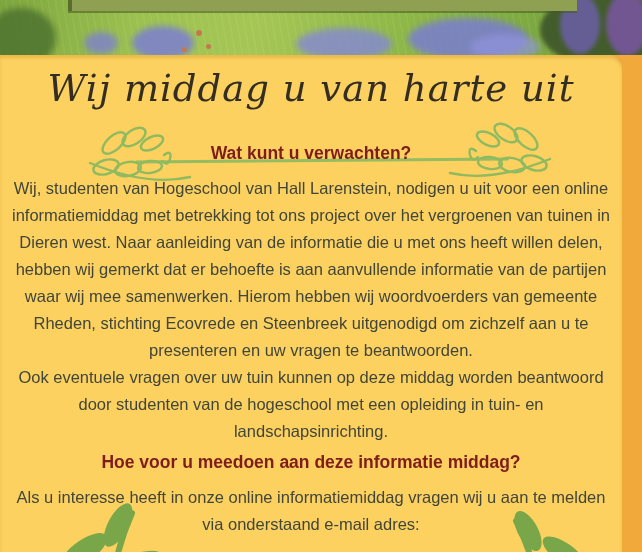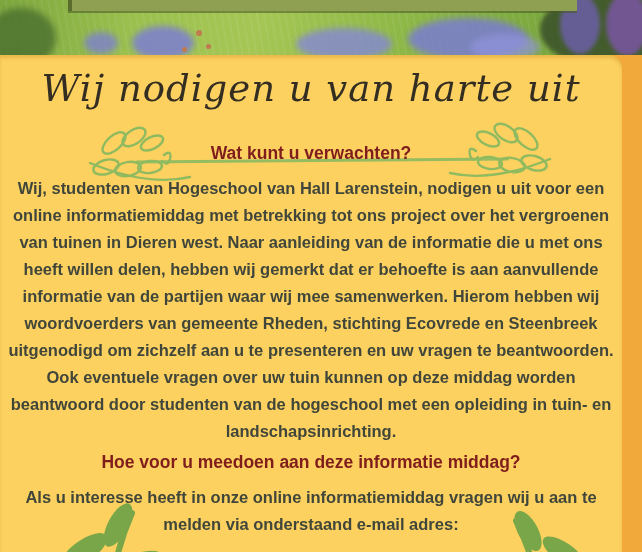--- a/index.html
+++ b/index.html
@@ -61,21 +61,21 @@
     background:#8fba60;border-radius:3px;transform:rotate(-.5deg);opacity:.95;
   }
   .h-sec{
     text-align:center;font-weight:bold;font-size:17.5px;color:#7f1d1d;
     margin:0;position:relative;z-index:2;
   }
   .h1{margin-top:30px;}
   .para{
     position:relative;z-index:2;
     width:606px;margin:0 auto;text-align:center;
-    font-size:16.5px;line-height:27px;color:#41463a;font-weight:bold;
+    font-size:16.5px;line-height:27px;color:#41463a;
   }
   .p1{margin-top:11px;}
   .h2{margin-top:7px;}
   .p2{margin-top:11px;}
   .bottom-leaves{position:absolute;z-index:1;pointer-events:none;}
   .bl-left{left:14px;top:418px;}
   .bl-right{left:462px;top:432px;}
   .bl-right svg{transform:scaleX(-1);}
 </style>
 </head>
@@ -96,21 +96,21 @@
     <div class="blob b9"></div>
     <div class="bud u1"></div>
     <div class="bud u2"></div>
     <div class="bud u3"></div>
     <div class="green-bar"></div>
   </div>
 
   <div class="content-outer">
     <div class="card">
 
-      <div class="title">Wij nodigen u van harte uit</div>
+      <div class="title">Wij middag u van harte uit</div>
 
       <div class="deco deco-left">
         <svg width="112" height="82" viewBox="0 0 112 82" fill="none">
           <g stroke="#8fba60" stroke-width="2.4" fill="none" stroke-linecap="round">
             <path d="M106,56 C80,62 45,58 6,42"></path>
             <ellipse cx="30" cy="22" rx="14" ry="7" transform="rotate(-42 30 22)"></ellipse>
             <ellipse cx="50" cy="16" rx="13" ry="7" transform="rotate(-34 50 16)"></ellipse>
             <ellipse cx="68" cy="22" rx="12" ry="6" transform="rotate(-26 68 22)"></ellipse>
             <ellipse cx="22" cy="46" rx="13" ry="7" transform="rotate(-16 22 46)"></ellipse>
             <ellipse cx="44" cy="48" rx="13" ry="7" transform="rotate(-10 44 48)"></ellipse>

